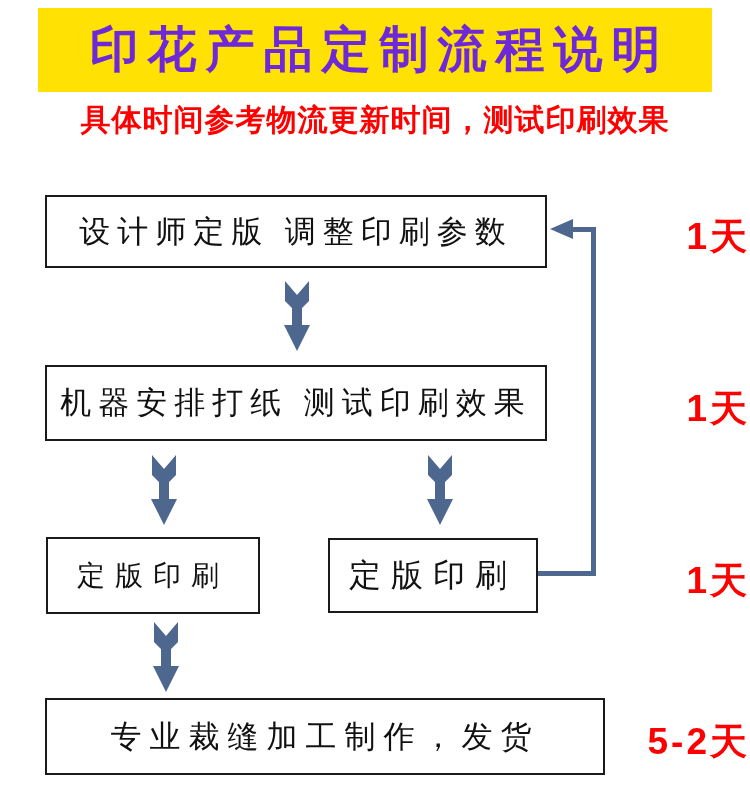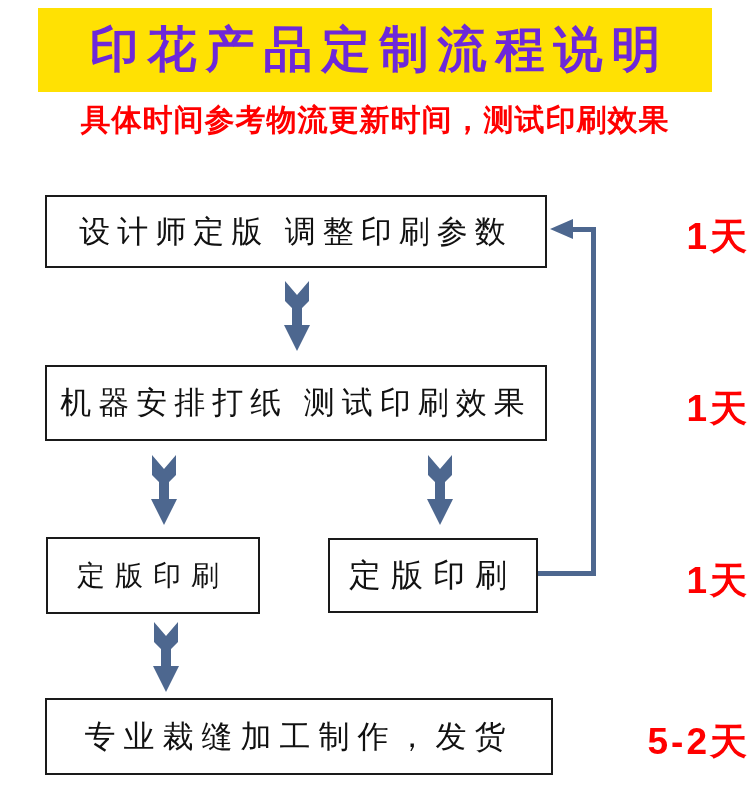--- a/index.html
+++ b/index.html
@@ -51,21 +51,21 @@
     display: flex; align-items: center; justify-content: center;
     color: #111111;
     font-size: 31px;
     letter-spacing: 7px;
     white-space: nowrap;
   }
   .box-1 { left: 45px;  top: 195px; width: 502px; height: 73px; }
   .box-2 { left: 45px;  top: 365px; width: 502px; height: 76px; }
   .box-3 { left: 46px;  top: 537px; width: 214px; height: 77px; font-size: 28px; letter-spacing: 10px; }
   .box-4 { left: 328px; top: 538px; width: 210px; height: 75px; font-size: 32px; letter-spacing: 10px; }
-  .box-5 { left: 45px;  top: 698px; width: 508px; height: 77px; letter-spacing: 8px; }
+  .box-5 { left: 45px;  top: 698px; width: 560px; height: 77px; letter-spacing: 8px; }
 
   
   .duration {
     position: absolute;
     left: 600px; width: 150px;
     text-align: right;
     color: var(--duration-red, #FF0000);
     font-size: 37px;
     font-weight: bold;
     letter-spacing: 3px;

